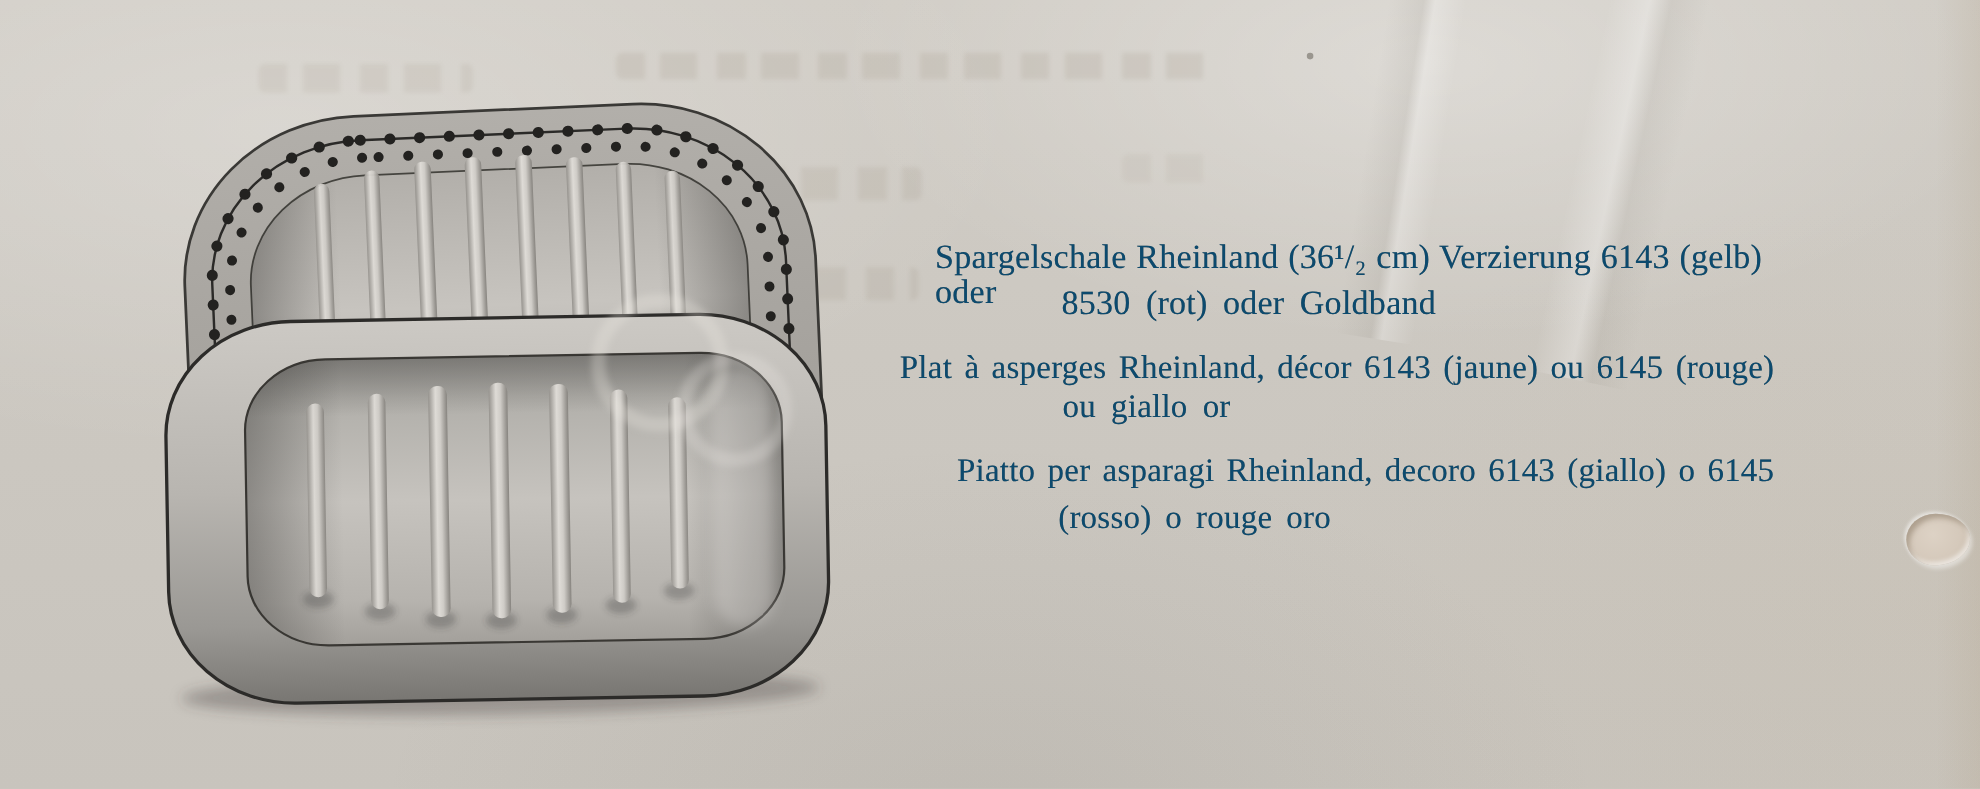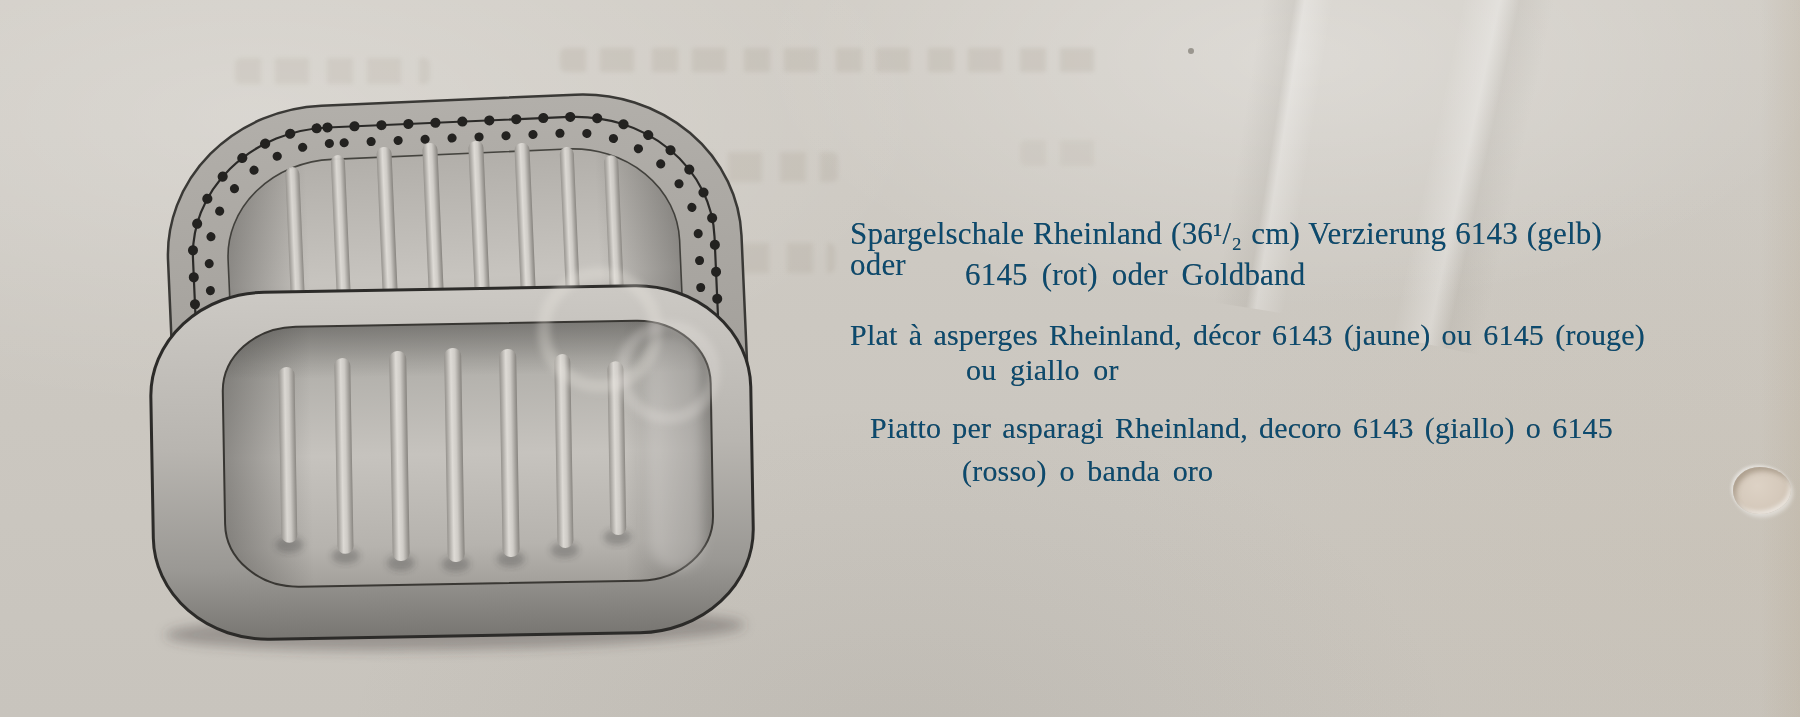--- a/index.html
+++ b/index.html
@@ -31,21 +31,21 @@
 
   .cat-line{
     position:absolute;color:#0c4a6e;font-weight:400;line-height:1;white-space:nowrap;
     letter-spacing:.2px;text-shadow:0 0 .6px rgba(62,60,54,.55);
   }
   .just{white-space:normal;text-align:justify;text-align-last:justify;}
   .de{font-size:31px;}
   .xx{font-size:30px;}
   .l-de1{left:850px;top:218px;width:752px;}
   .l-de2{left:965px;top:259px;word-spacing:6px;}
-  .l-fr1{left:850px;top:320px;width:795px;}
+  .l-fr1{left:818px;top:320px;width:795px;}
   .l-fr2{left:966px;top:355px;word-spacing:6px;}
   .l-it1{left:850px;top:413px;width:743px;margin-left:20px;}
   .l-it2{left:962px;top:456px;word-spacing:5px;}
 
   .punch-hole{
     position:absolute;left:1733px;top:467px;width:58px;height:47px;
     border-radius:46% 54% 55% 45%/50% 48% 52% 50%;
     background:radial-gradient(circle at 42% 40%,#ddd2c5 0%,#d5c9bb 55%,#c9bcab 100%);
     box-shadow:inset 3px 4px 5px rgba(118,102,82,.42), inset -2px -3px 4px rgba(255,255,255,.55),
                -2px -2px 3px rgba(255,255,255,.5), 2px 3px 4px rgba(255,255,255,.45);
@@ -162,21 +162,21 @@
     <rect x="648" y="336" width="54" height="238" rx="27" fill="rgba(236,233,227,0.30)" filter="url(#blur6)"></rect>
   </g>
 
   <g filter="url(#blur3)">
     <circle cx="600" cy="330" r="56" fill="none" stroke="#ece9e3" stroke-width="13" opacity=".28"></circle>
     <circle cx="668" cy="372" r="46" fill="none" stroke="#ece9e3" stroke-width="12" opacity=".25"></circle>
   </g>
 </svg>
 
 <div class="cat-line de just l-de1">Spargelschale Rheinland (36¹/₂ cm) Verzierung 6143 (gelb) oder</div>
-<div class="cat-line de l-de2">6145 (rot) oder Goldband</div>
+<div class="cat-line de l-de2">8530 (rot) oder Goldband</div>
 
 <div class="cat-line xx just l-fr1">Plat à asperges Rheinland, décor 6143 (jaune) ou 6145 (rouge)</div>
 <div class="cat-line xx l-fr2">ou giallo or</div>
 
 <div class="cat-line xx just l-it1">Piatto per asparagi Rheinland, decoro 6143 (giallo) o 6145</div>
-<div class="cat-line xx l-it2">(rosso) o banda oro</div>
+<div class="cat-line xx l-it2">(rosso) o rouge oro</div>
 
 <div class="punch-hole"></div>
 
 </body></html>

